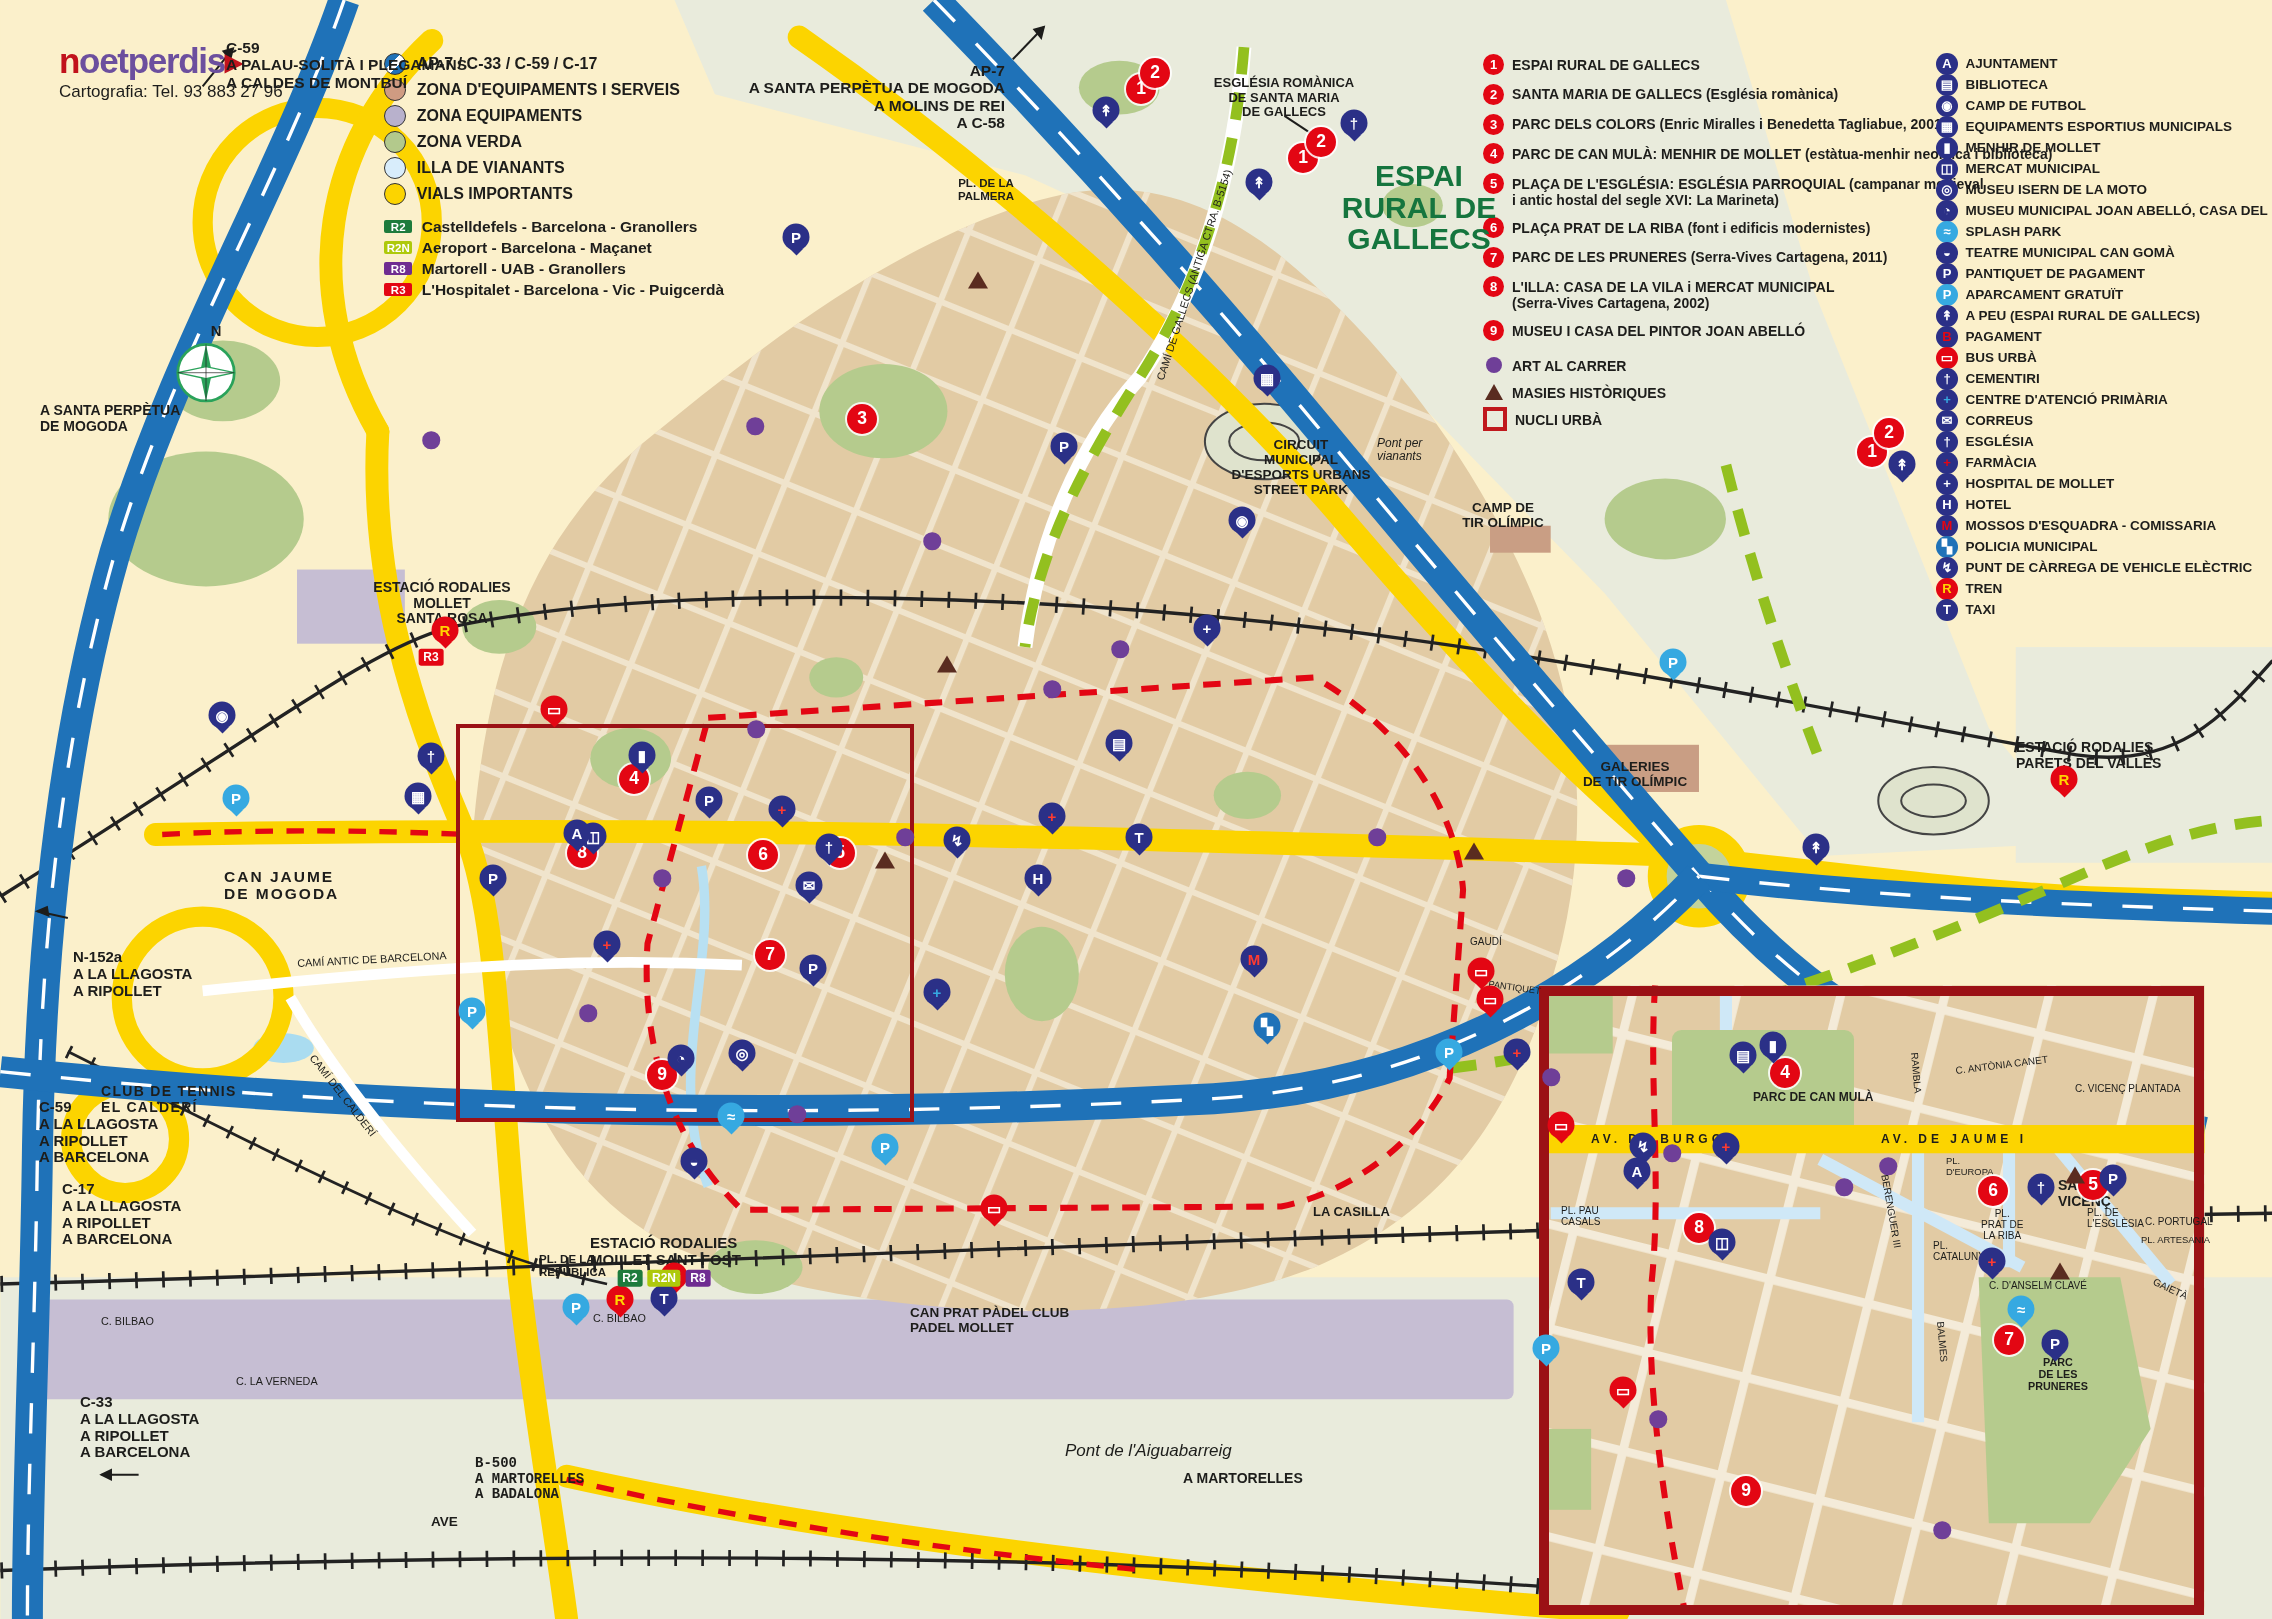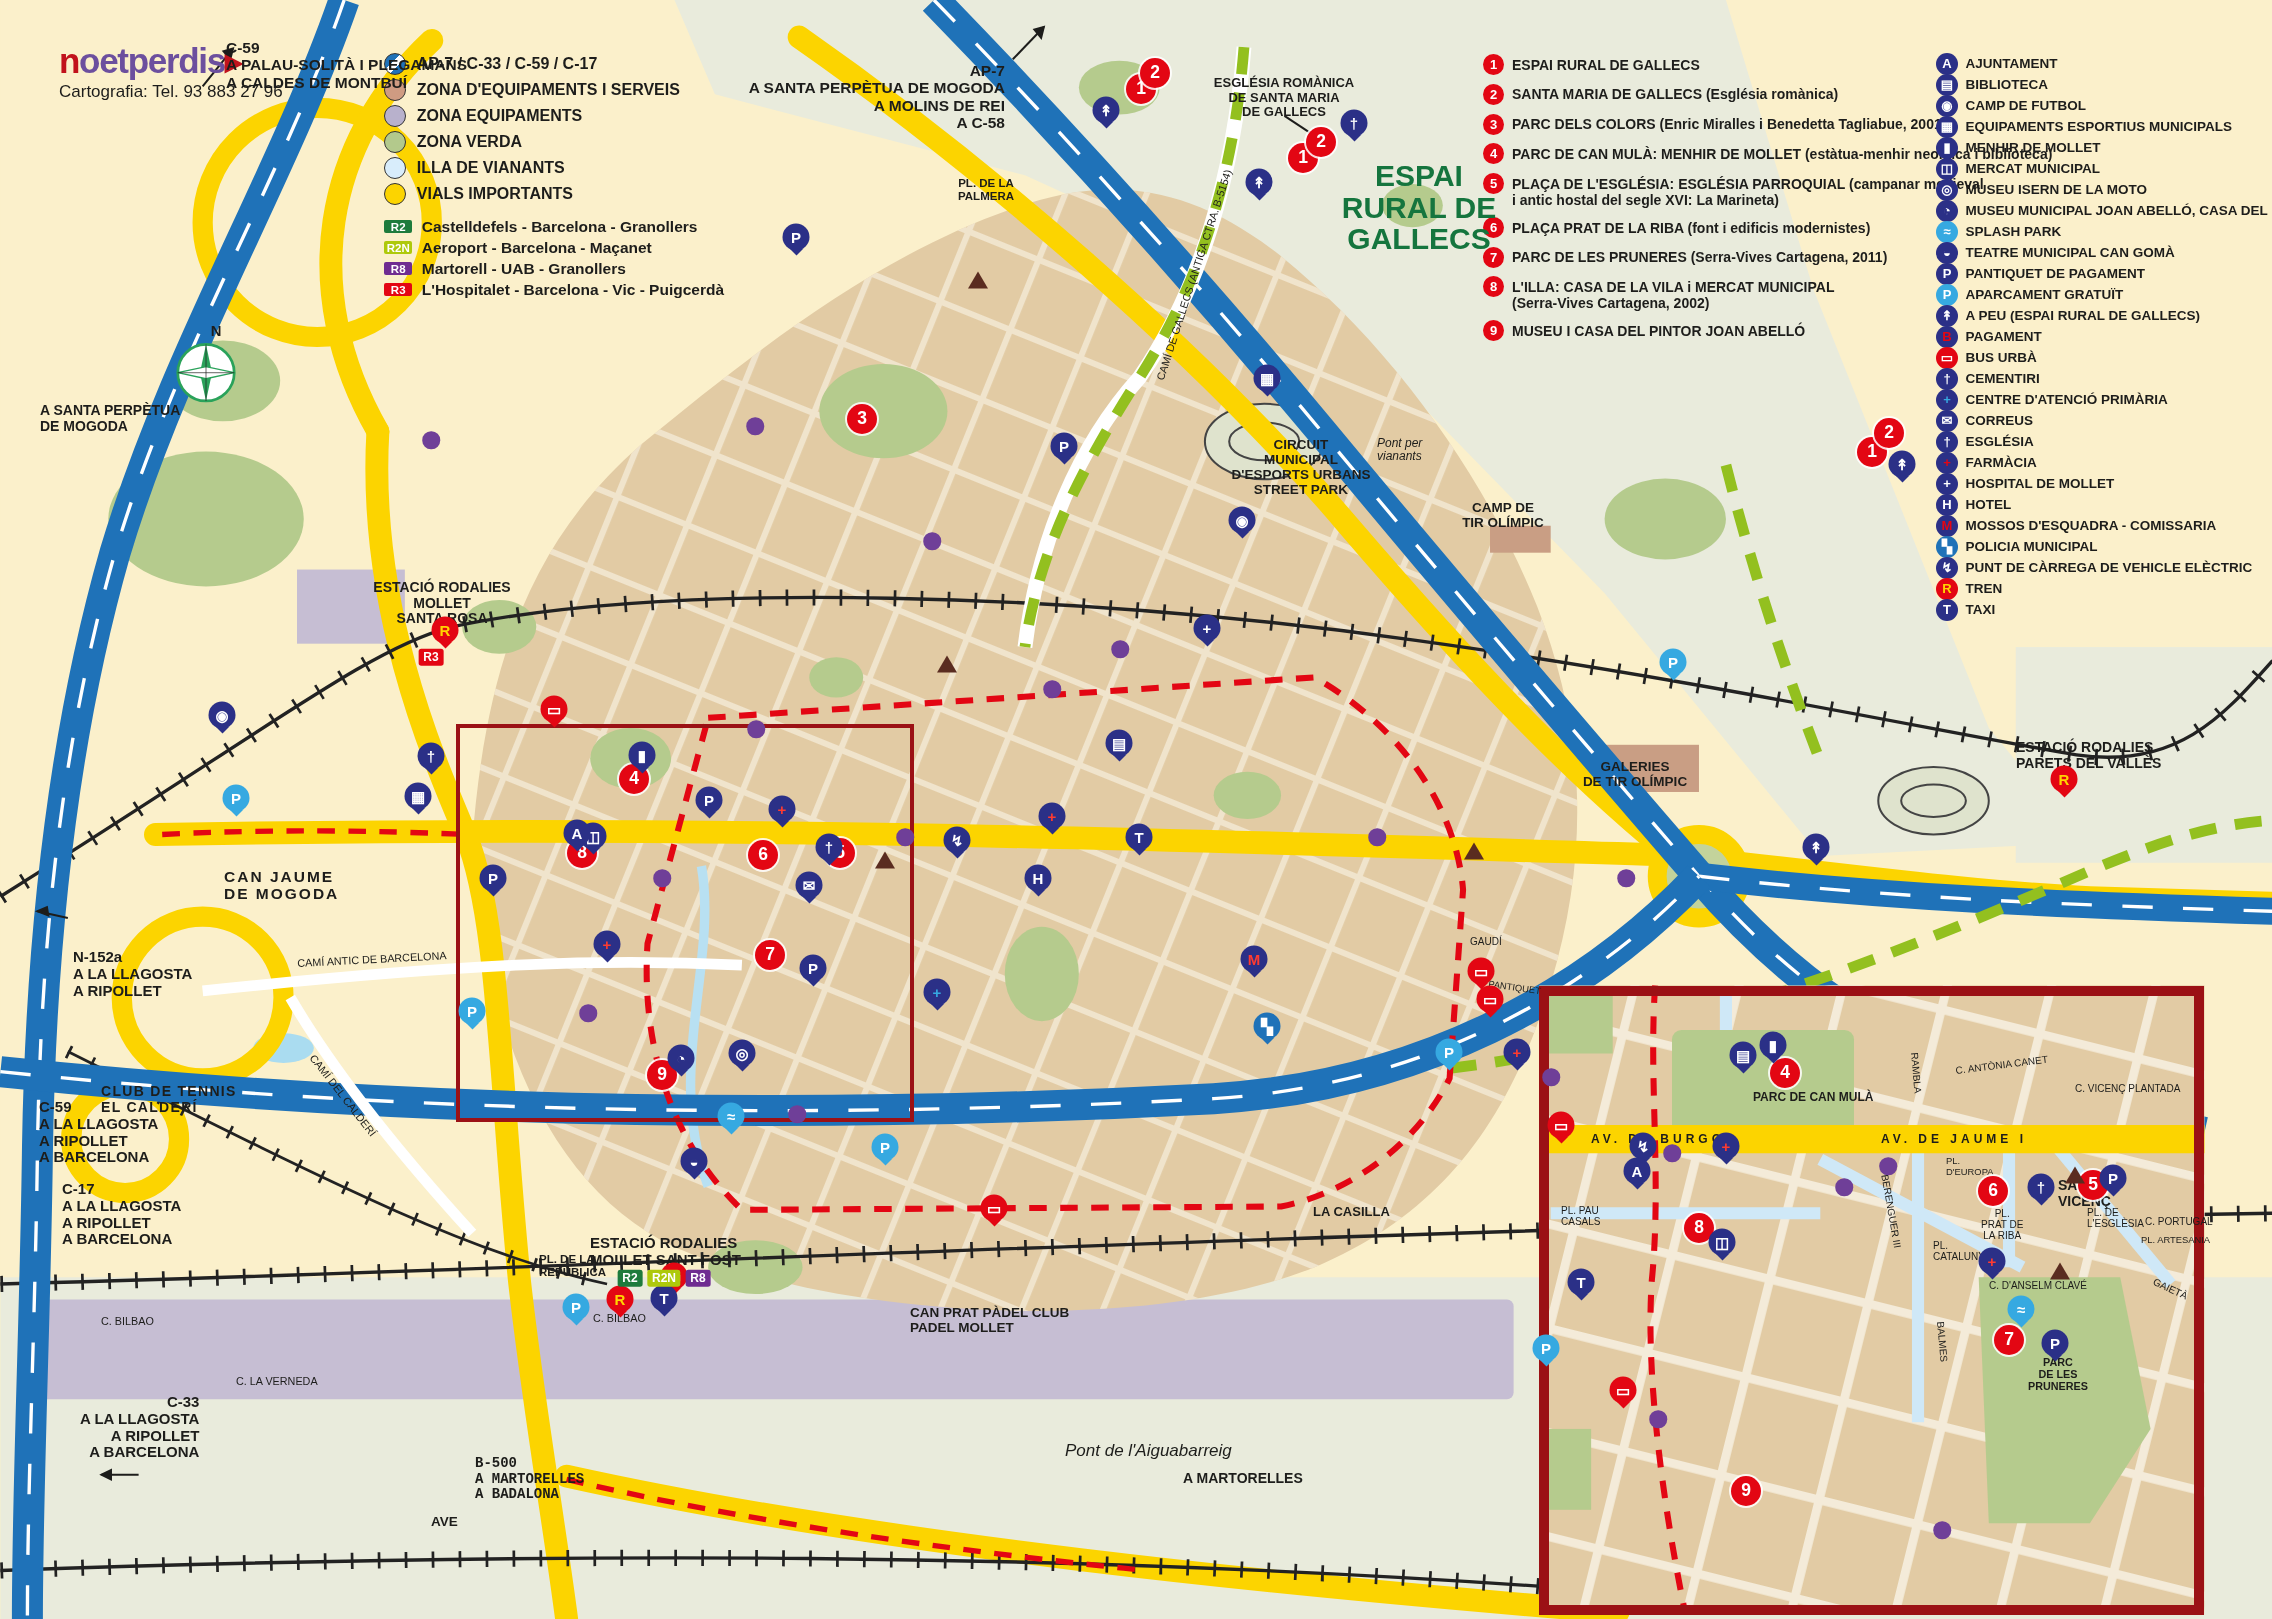--- a/index.html
+++ b/index.html
@@ -325,20 +325,43 @@
         <span class="poi-num">8</span>
         <span class="poi-label">L'ILLA: CASA DE LA VILA i MERCAT MUNICIPAL
 (Serra-Vives Cartagena, 2002)</span>
       </div>
 
       <div class="p-row">
         <span class="poi-num">9</span>
         <span class="poi-label">MUSEU I CASA DEL PINTOR JOAN ABELLÓ</span>
       </div>
     </div>
+  <div class="poi-extras">
+
+      <div class="e-row">
+        <span class="e-swatch" data-kind="art">
+          <i class="sw sw-art"></i>
+        </span>
+        <span class="poi-label">ART AL CARRER</span>
+      </div>
+
+      <div class="e-row">
+        <span class="e-swatch" data-kind="masia">
+          <i class="sw sw-masia"></i>
+        </span>
+        <span class="poi-label">MASIES HISTÒRIQUES</span>
+      </div>
+
+      <div class="e-row">
+        <span class="e-swatch" data-kind="nucli">
+          <i class="sw sw-nucli"></i>
+        </span>
+        <span class="poi-label">NUCLI URBÀ</span>
+      </div>
+    </div>
 
   <div class="services-legend">
 
       <div class="s-row">
         <span class="svc-icon" style="background: rgb(43, 48, 135); color: rgb(255, 255, 255);">A</span>
         <span class="svc-label">AJUNTAMENT</span>
       </div>
 
       <div class="s-row">
         <span class="svc-icon" style="background: rgb(43, 48, 135); color: rgb(255, 255, 255);">▤</span>
@@ -500,21 +523,21 @@
       <div class="map-label" style="left: 39px; top: 1099px; font-size: 15px;">C-59
 A LA LLAGOSTA
 A RIPOLLET
 A BARCELONA</div>
 
       <div class="map-label" style="left: 62px; top: 1181px; font-size: 15px;">C-17
 A LA LLAGOSTA
 A RIPOLLET
 A BARCELONA</div>
 
-      <div class="map-label" style="left: 80px; top: 1394px; font-size: 15px; text-align: right;">C-33
+      <div class="map-label" style="left: 80px; top: 1394px; font-size: 15px;">C-33
 A LA LLAGOSTA
 A RIPOLLET
 A BARCELONA</div>
 
       <div class="map-label" style="left: 475px; top: 1456px; font-size: 14px; font-family: Liberation Mono, monospace;">B-500
 A MARTORELLES
 A BADALONA</div>
 
       <div class="map-label" style="left: 1183px; top: 1471px; font-size: 14px;">A MARTORELLES</div>
 

